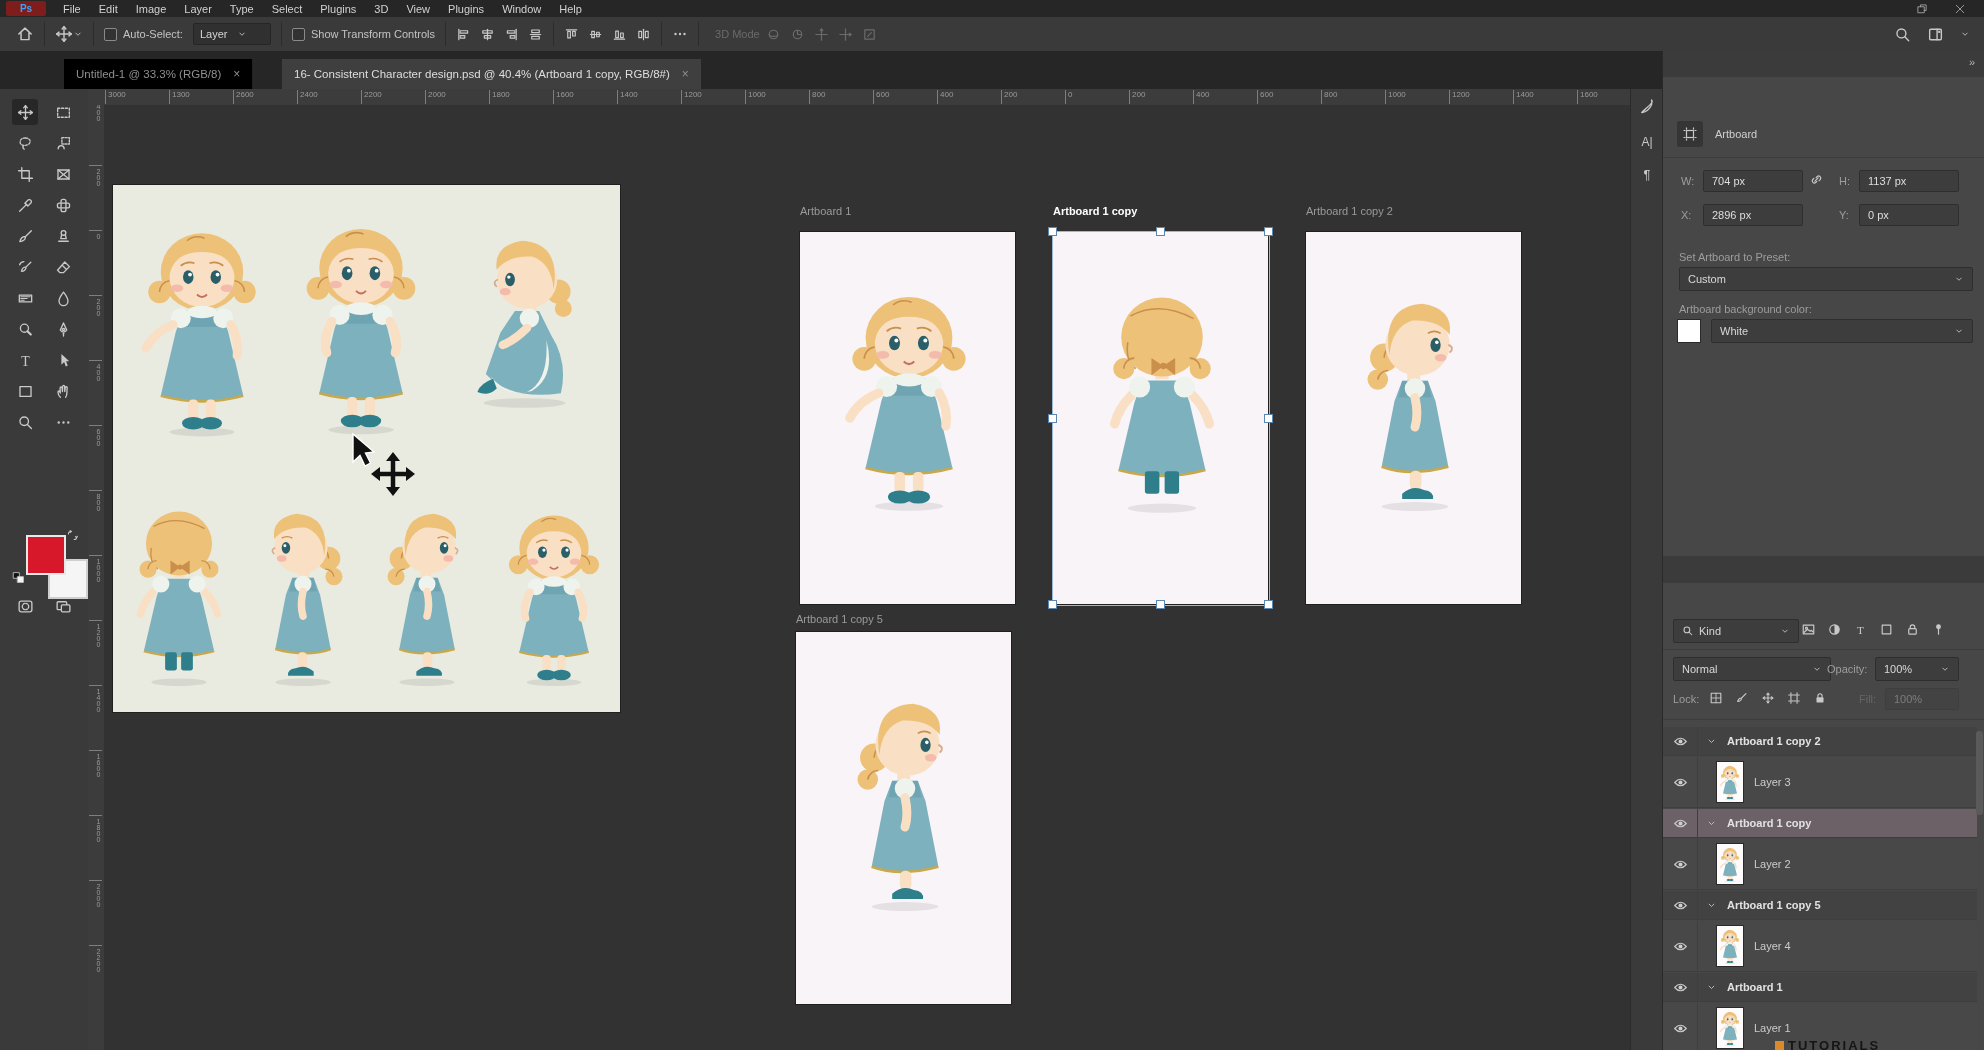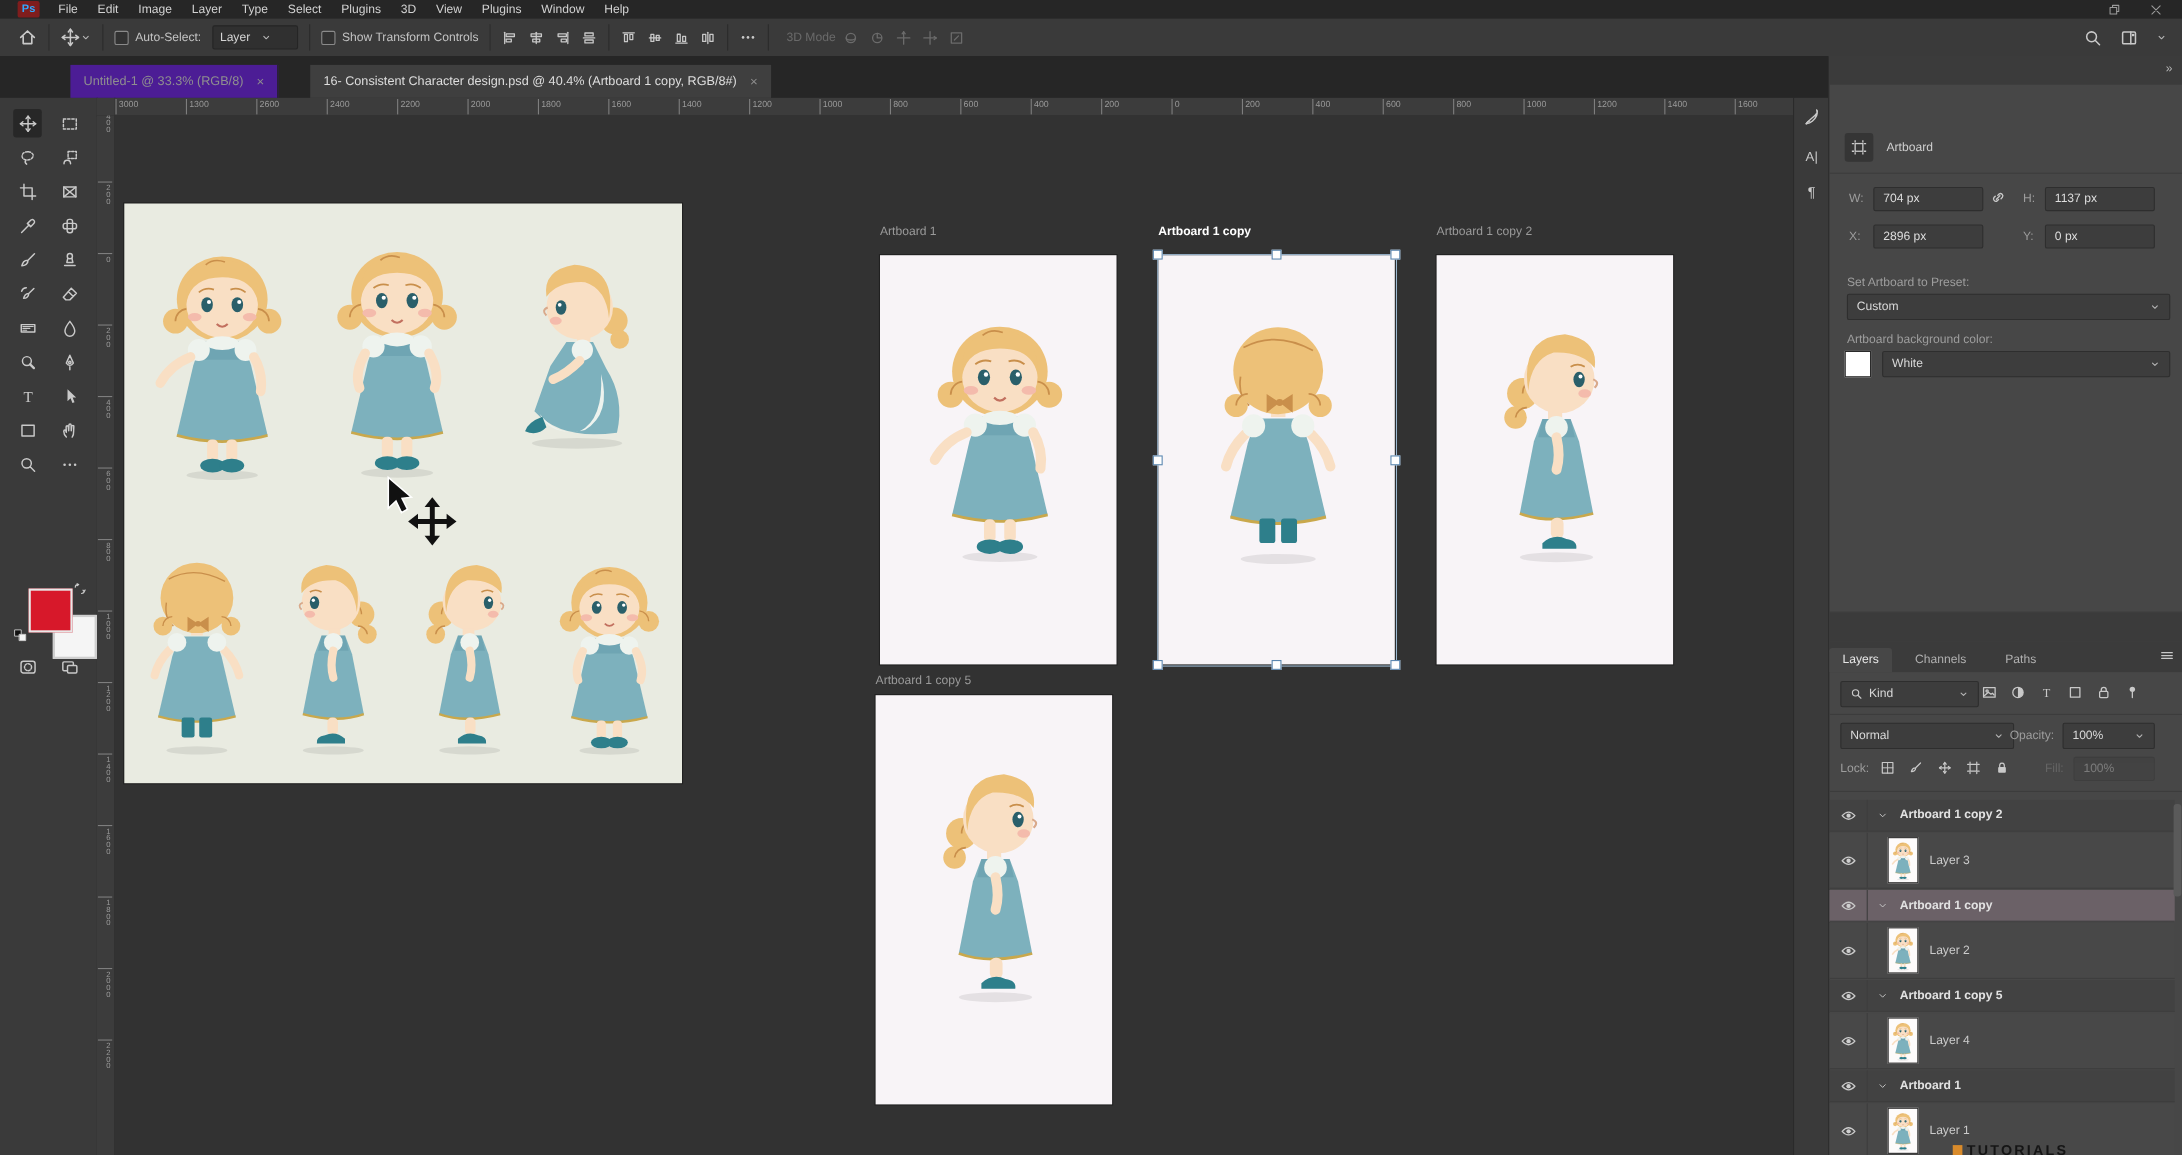--- a/index.html
+++ b/index.html
@@ -6,21 +6,21 @@
   #app{position:relative;width:1984px;height:1050px;overflow:hidden;
        font-family:"Liberation Sans",sans-serif;color:#cfcfcf;background:#323232;
        -webkit-font-smoothing:antialiased;}
   .abs{position:absolute;}
   svg{display:block;}
   .ico svg{width:16px;height:16px;stroke:#c9c9c9;fill:none;stroke-width:1.3;stroke-linecap:round;stroke-linejoin:round;}
   .ico{display:inline-flex;align-items:center;justify-content:center;}
 
   
   #menubar{left:0;top:0;width:1984px;height:17px;background:#262626;display:flex;align-items:center;font-size:11px;}
-  #pslogo{width:20px;height:15px;margin:0 8px 0 16px;background:#7f1d1d;color:#31a8ff;font-size:10px;font-weight:bold;
+  #pslogo{width:40px;height:15px;margin:0 8px 0 6px;background:#7f1d1d;color:#31a8ff;font-size:10px;font-weight:bold;
           display:flex;align-items:center;justify-content:center;border-radius:2px;}
   .menu-item{padding:0 9px;color:#d2d2d2;cursor:default;}
   #menubar .winctl{margin-left:auto;display:flex;gap:26px;padding-right:18px;}
   .winctl .ico svg{width:12px;height:12px;stroke:#9a9a9a;}
 
   
   #optionsbar{left:0;top:17px;width:1984px;height:34px;background:#3a3a3a;border-bottom:1px solid #282828;
               display:flex;align-items:center;font-size:11px;color:#c3c3c3;}
   .obar-sep{width:1px;height:24px;background:#2c2c2c;margin:0 10px;}
   .checkbox{width:11px;height:11px;border:1px solid #8a8a8a;border-radius:2px;background:#323232;margin-right:6px;}
@@ -31,21 +31,21 @@
   .aligngrp{display:flex;gap:9px;align-items:center;}
   .aligngrp .ico svg{width:15px;height:15px;}
   .grayed{opacity:.34;}
   #optionsbar .right{margin-left:auto;display:flex;align-items:center;gap:16px;padding-right:14px;}
 
   
   #tabbar{left:0;top:51px;width:1984px;height:38px;background:#262626;}
   .doc-tab{position:absolute;bottom:0;height:30px;display:flex;align-items:center;font-size:11.5px;
            padding:0 12px;white-space:nowrap;}
   .doc-tab .x{margin-left:12px;color:#8f8f8f;font-size:12px;}
-  .tab-inactive{background:#4c1d95;color:#8f8f8f;border-right:1px solid #222;}
+  .tab-inactive{background:#000000;color:#8f8f8f;border-right:1px solid #222;}
   .tab-active{background:#3f3f3f;color:#dedede;}
 
   
   #toolbar{left:0;top:89px;width:88px;height:961px;background:#3a3a3a;border-right:1px solid #2a2a2a;}
   .tool{position:absolute;width:26px;height:26px;border-radius:3px;display:flex;align-items:center;justify-content:center;}
   .tool svg{width:17px;height:17px;stroke:#c9c9c9;fill:none;stroke-width:1.25;stroke-linecap:round;stroke-linejoin:round;}
   .tool.selected{background:#272727;}
   .tool.selected svg{stroke:#e8e8e8;}
   #swatch-fg{left:26px;top:446px;width:36px;height:36px;background:#d7182a;border:2px solid #e8e8e8;z-index:3;}
   #swatch-bg{left:48px;top:470px;width:36px;height:36px;background:#f5f5f5;border:2px solid #cfcfcf;z-index:2;}
@@ -906,30 +906,20 @@
       <span class="chev ico">
           <svg viewBox="0 0 16 16">
             <path d="M4.5 6.5 L8 10 L11.5 6.5"></path>
           </svg>
         </span>
     </div>
 
     <div class="pdivider" style="top:505px"></div>
     <div class="abs" style="left:0;top:506px;width:322px;height:26px;background:#3b3b3b"></div>
 
-    <div class="pheadbar" style="top:532px;height:28px">
-      <div class="ptab active" style="left:0">Layers</div>
-      <div class="ptab" style="left:66px">Channels</div>
-      <div class="ptab" style="left:148px">Paths</div>
-      <span class="phamb ico">
-        <svg viewBox="0 0 16 16" style="width:14px;height:14px">
-            <path d="M2.5 5 h11 M2.5 8 h11 M2.5 11 h11"></path>
-          </svg>
-        </span>
-    </div>
 
     <div class="pselect" style="left:10px;top:568px;width:108px">
       <span class="ico" style="margin-right:5px">
           <svg viewBox="0 0 16 16" style="width:12px;height:12px;stroke:#c9c9c9;fill:none;stroke-width:1.4">
             <circle cx="6.5" cy="6.5" r="3.8"></circle>
             <path d="M9.4 9.4 L13 13"></path>
           </svg>
         </span>
       <span>Kind</span>
       <span class="chev ico">

